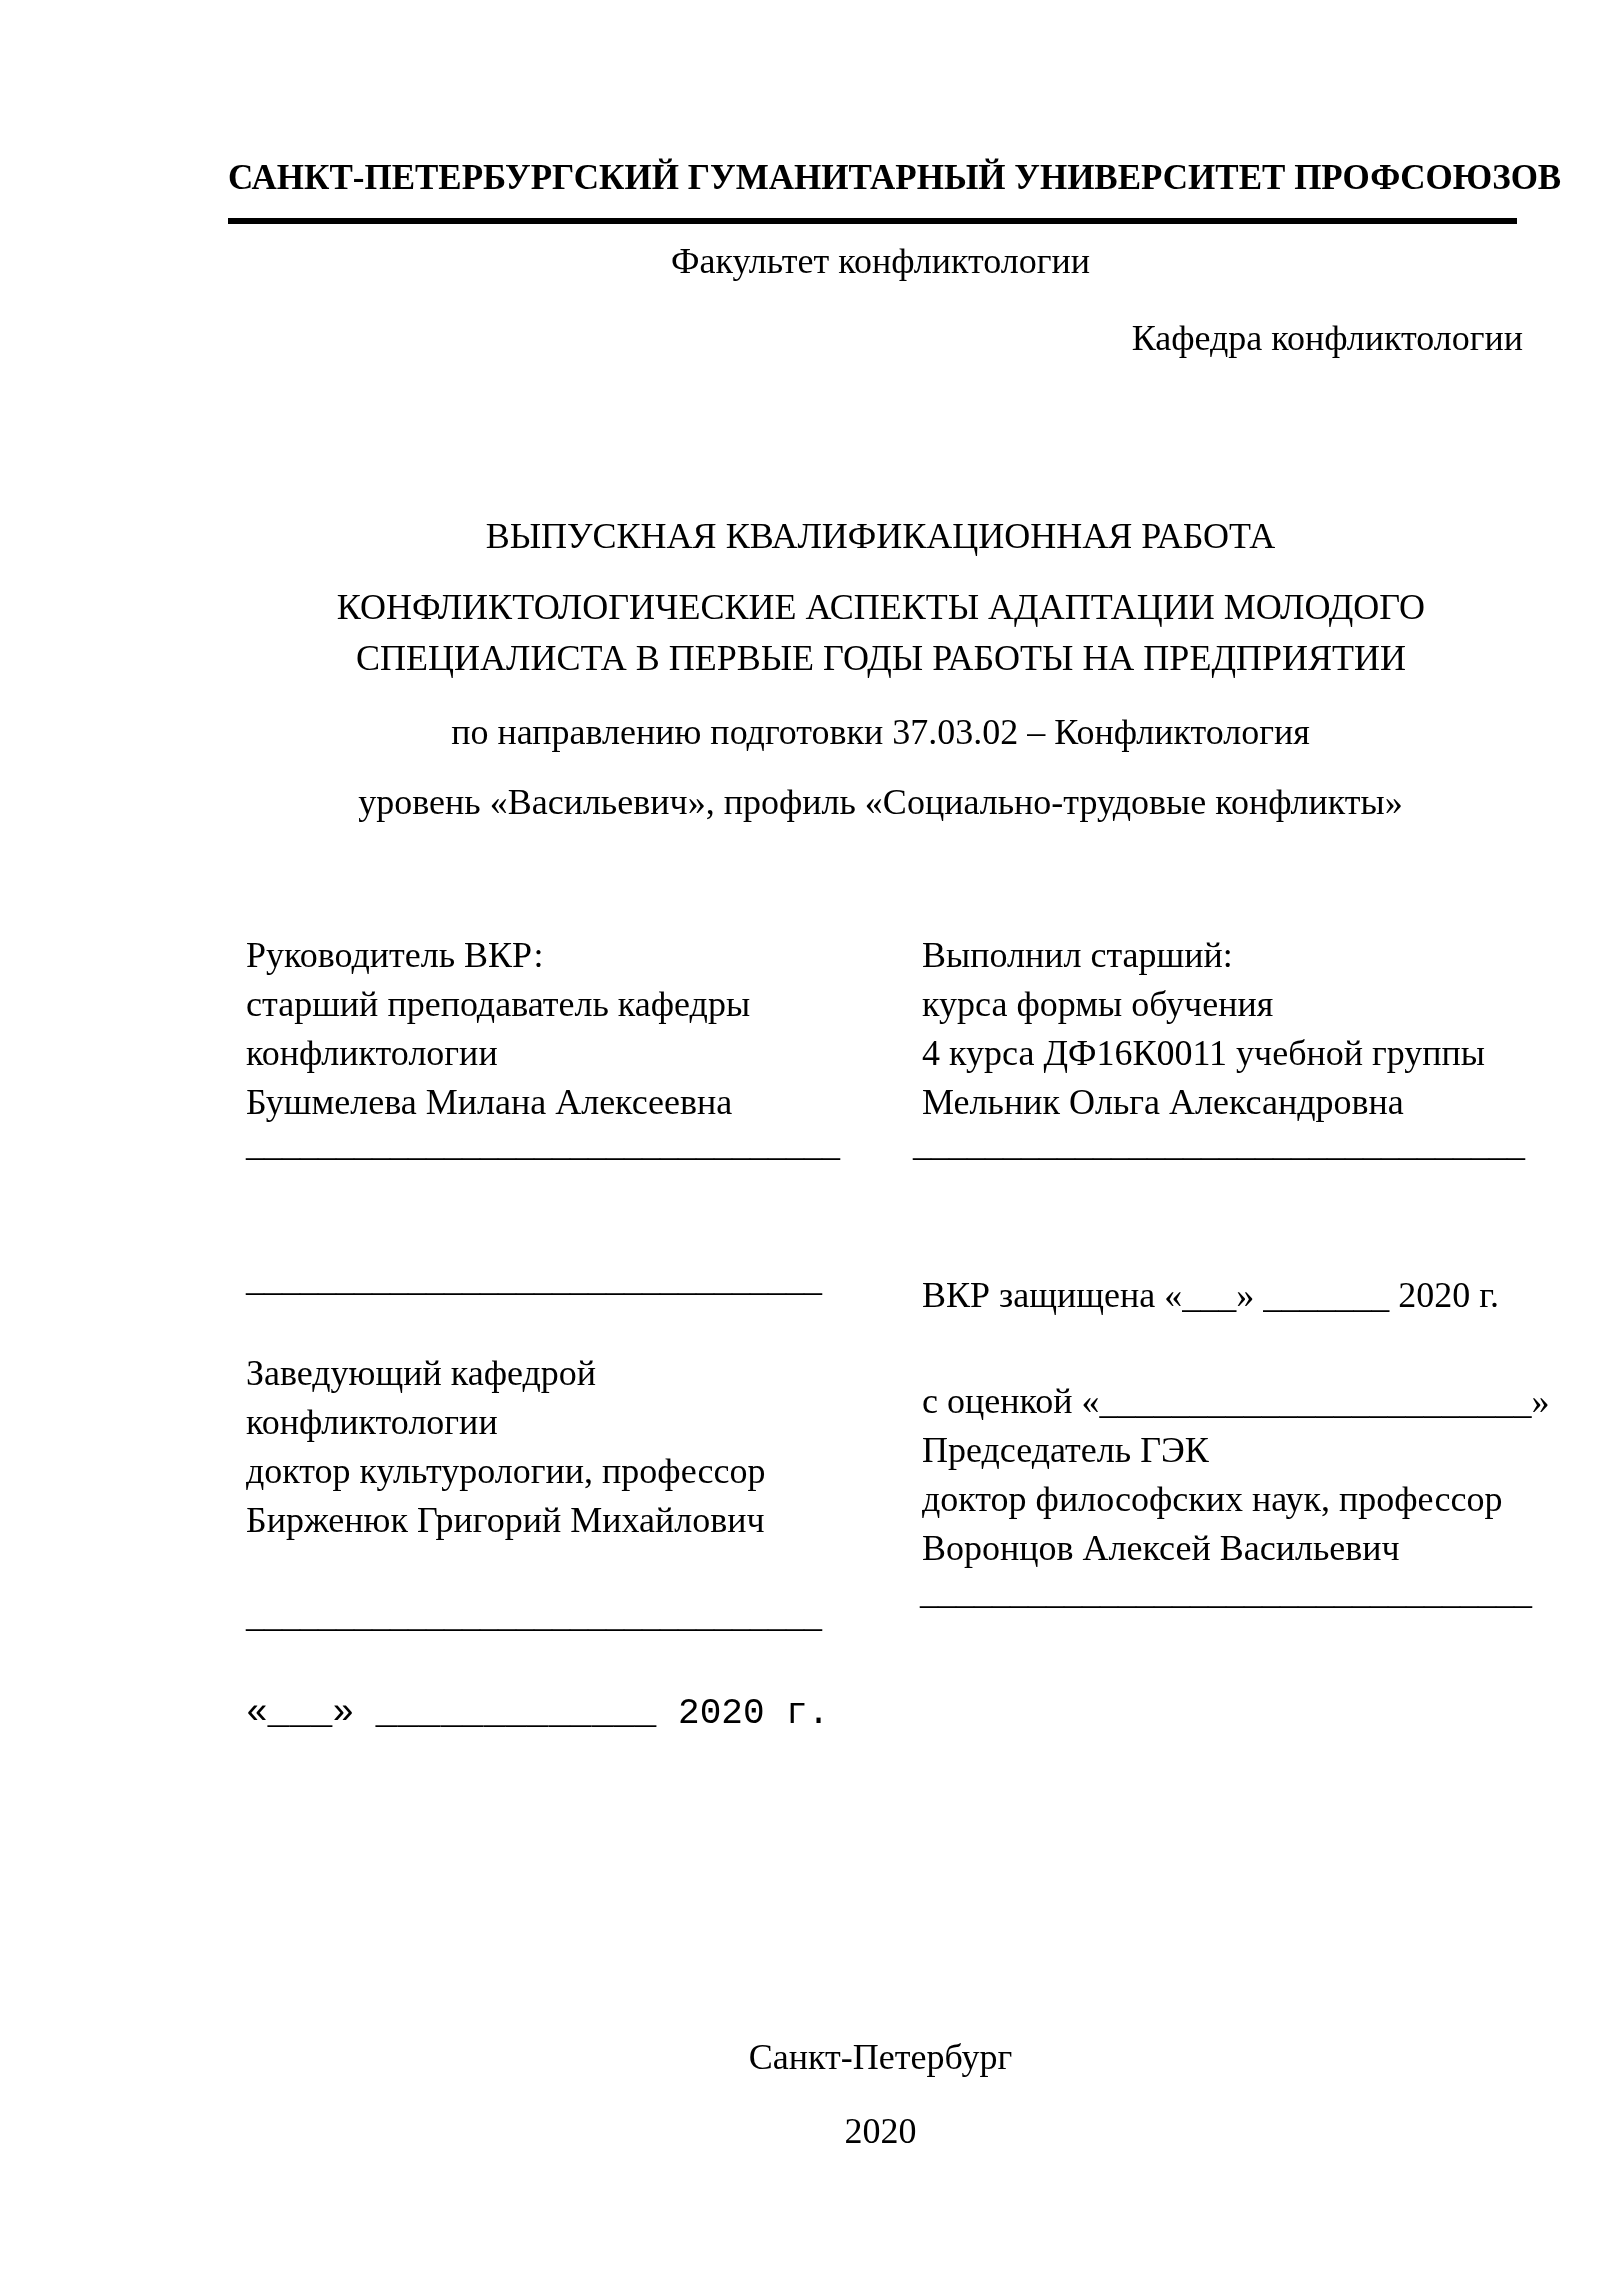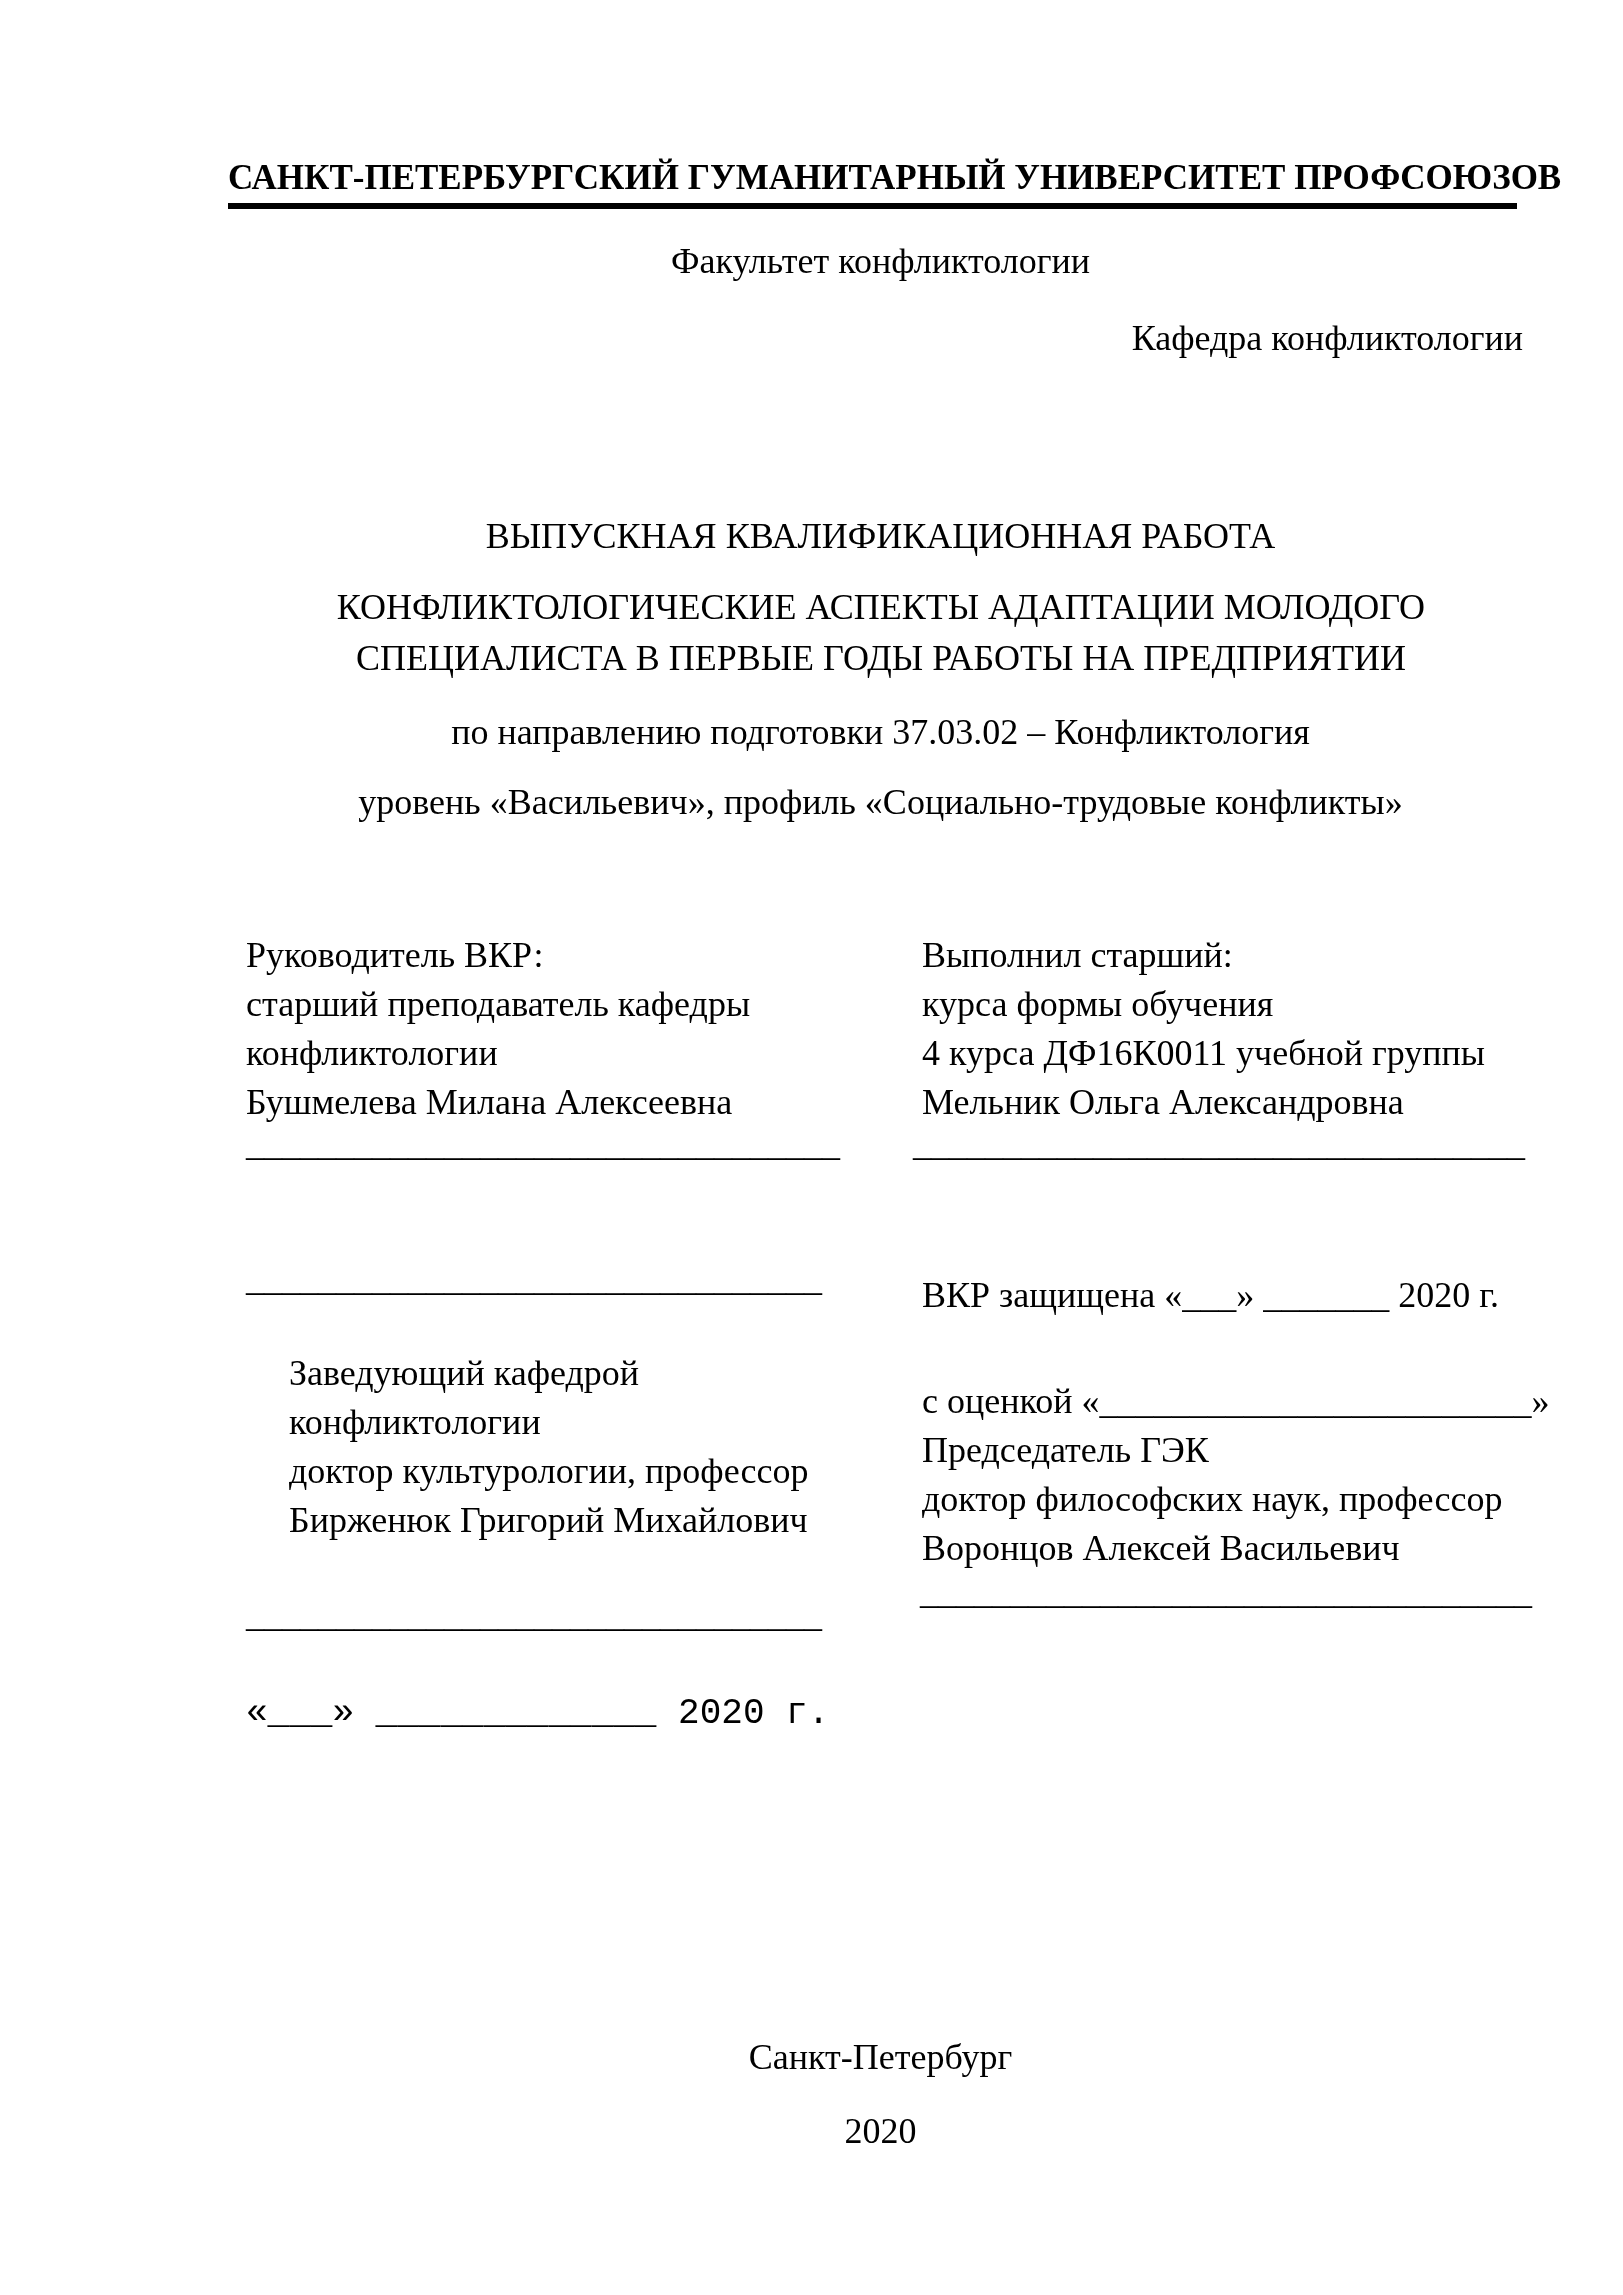--- a/index.html
+++ b/index.html
@@ -14,41 +14,41 @@
     overflow:hidden;
   }
   .abs{position:absolute;white-space:nowrap;}
   .c{text-align:center;}
   .r{text-align:right;}
   .b{font-weight:normal;}
 
   #univ{
     top:155px;left:228px;width:1289px;
     font-size:35px;line-height:46px;font-weight:bold;text-align:center;
-    padding-bottom:2px;border-bottom:6.3px solid #000;
+    padding-bottom:17px;border-bottom:6.3px solid #000;
     white-space:nowrap;
   }
   #faculty{top:239px;left:246px;width:1269px;line-height:44px;}
   #dept{top:316px;left:254px;width:1269px;line-height:44px;}
   #worktype{top:514px;left:246px;width:1269px;line-height:44px;}
   #title1{top:582px;left:177px;width:1408px;line-height:51px;}
   #title2{top:633px;left:177px;width:1408px;line-height:51px;}
   #program{top:710px;left:246px;width:1269px;line-height:44px;}
   #level{top:780px;left:246px;width:1269px;line-height:44px;}
 
   .col-line{line-height:49px;white-space:nowrap;}
   #sup{top:931px;left:246px;width:628px;}
   #stud{top:931px;left:922px;width:628px;}
 
   .sig{line-height:44px;letter-spacing:0;}
   #sig-sup{top:1121px;left:246px;}
   #sig-stud{top:1121px;left:913px;}
 
   #sig-head-top{top:1256px;left:246px;}
-  #head{top:1349px;left:246px;width:628px;margin-left:43px;}
+  #head{top:1349px;left:246px;width:628px;}
   #head .col-line{line-height:49px;}
   #sig-head-bottom{top:1592px;left:246px;}
   #date-head{top:1692px;left:246px;line-height:44px;font-family:Liberation Mono, monospace;}
 
   #defended{top:1273px;left:922px;line-height:44px;}
   #defense-block{top:1377px;left:922px;width:628px;}
   #defense-block .col-line{line-height:49px;}
   #sig-chair{top:1569px;left:920px;}
 
   #city{top:2035px;left:246px;width:1269px;line-height:44px;}

